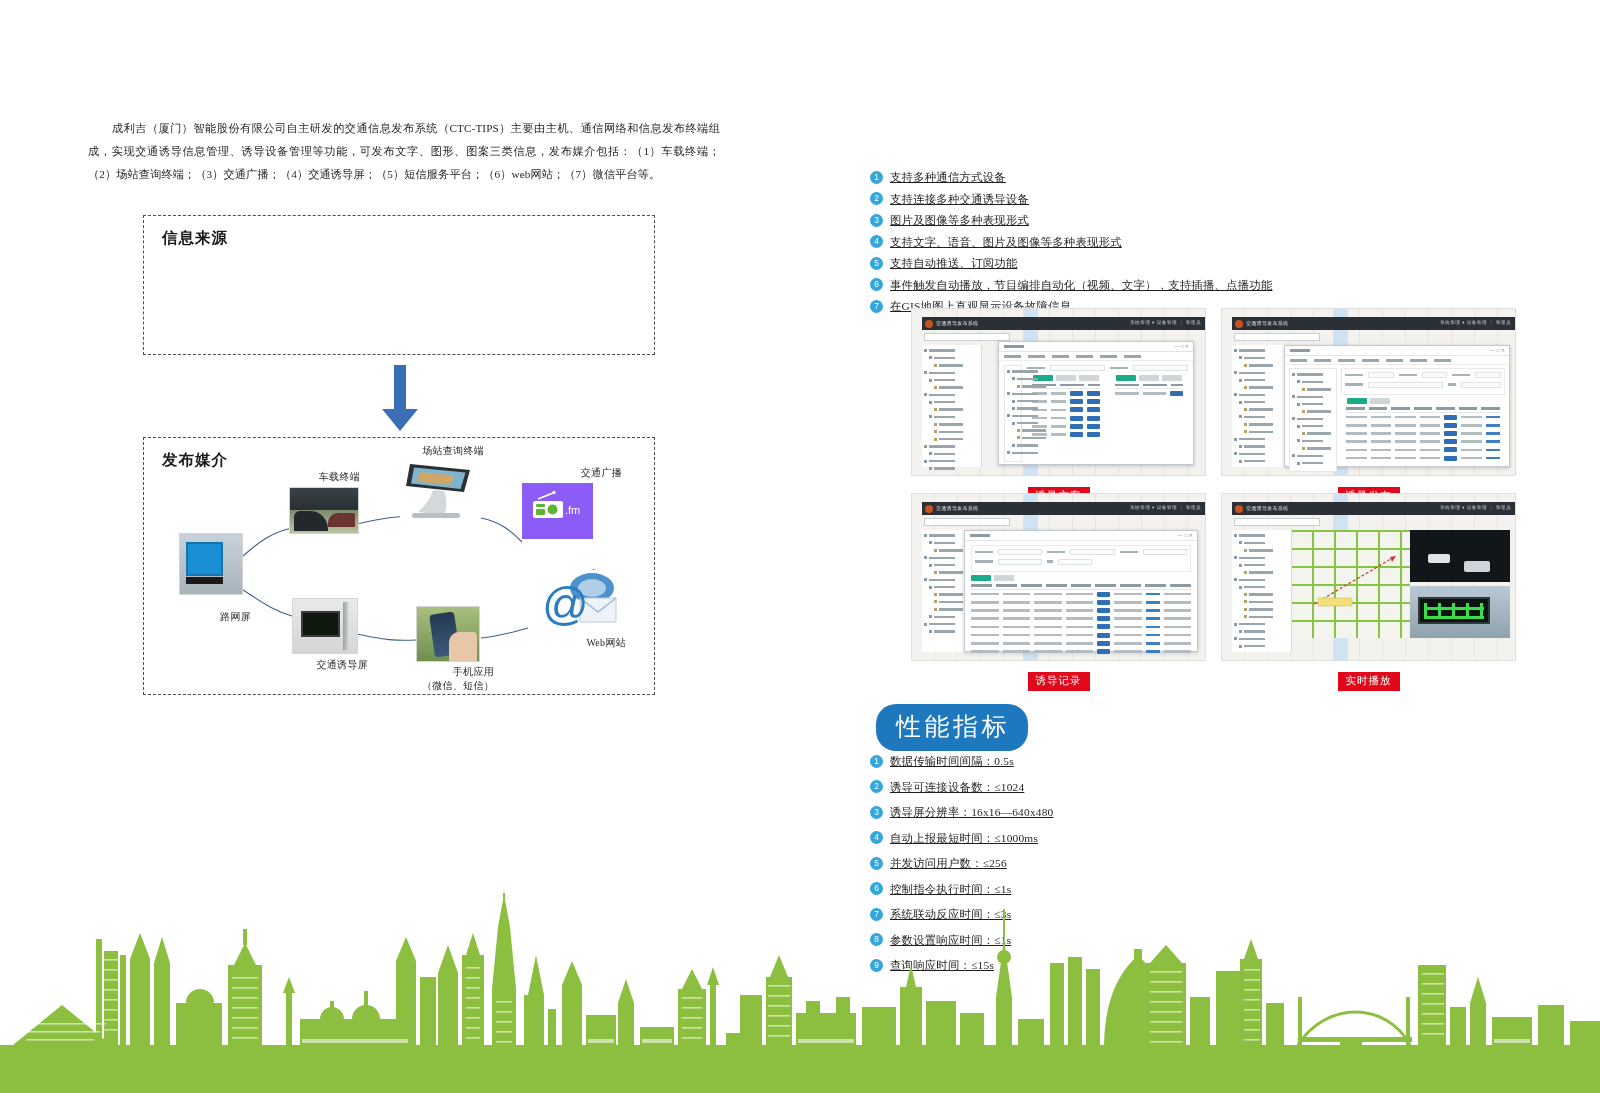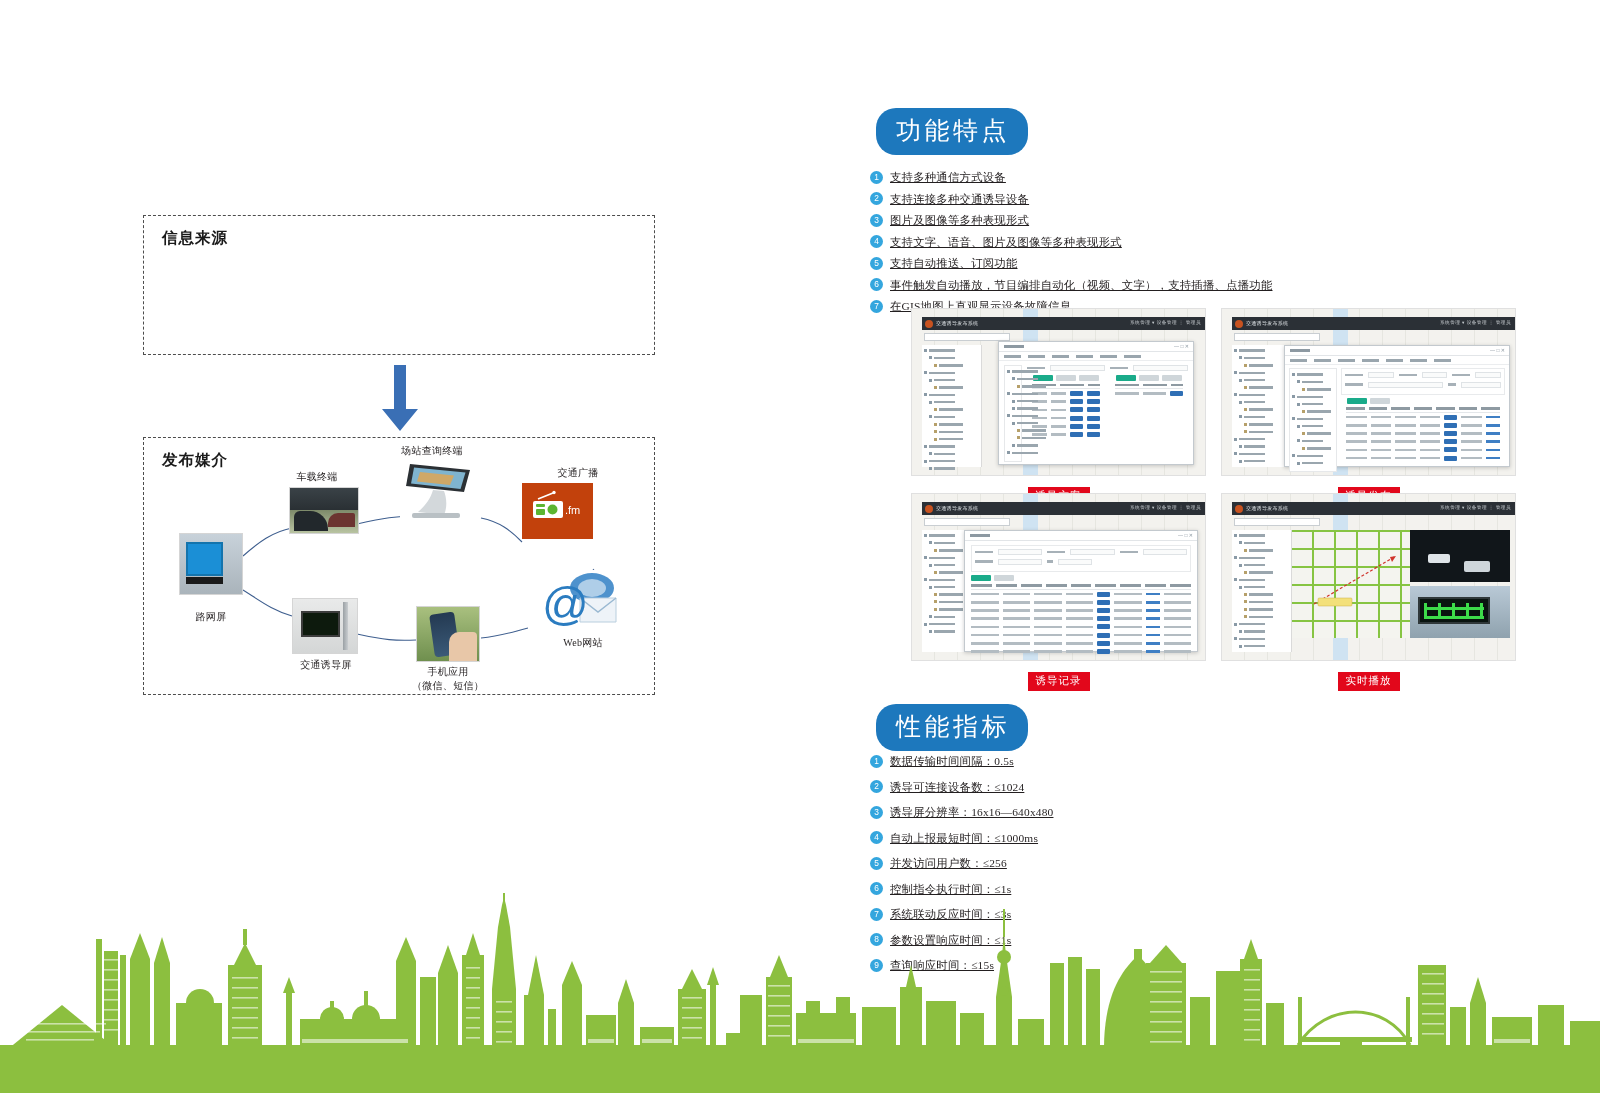--- a/index.html
+++ b/index.html
@@ -104,21 +104,21 @@
   }
 
   
   #flow-arrow { position:absolute; left:381px; top:365px; width:38px; height:66px; }
 
   
   #media-diagram { position:absolute; left:0; top:0; width:512px; height:258px; }
   .media-img { position:absolute; overflow:hidden; border:0.5px solid #d5d5d5; }
   .media-label {
     position:absolute; font-size:10px; line-height:13.5px; color:#231f20;
-    text-align:center; letter-spacing:0.3px; white-space:pre-line;
+    text-align:right; letter-spacing:0.3px; white-space:pre-line;
   }
 
   .mi-roadsign { background:linear-gradient(#c8d2da,#aab4bb); }
   .mi-roadsign::before{
     content:""; position:absolute; left:10%; top:14%; width:60%; height:56%;
     background:#1b8fd6;
     box-shadow: inset 0 0 0 2px #1474ad;
   }
   .mi-roadsign::after{
     content:""; position:absolute; left:10%; top:72%; width:60%; height:12%;
@@ -147,21 +147,21 @@
   .mi-guidescreen { background:linear-gradient(#e9eaea,#d4d6d6); }
   .mi-guidescreen::before{
     content:""; position:absolute; left:12%; top:22%; width:62%; height:48%;
     background:#0d1a0d;
     box-shadow: inset 0 0 0 2px #3c3c3c;
   }
   .mi-guidescreen::after{
     content:""; position:absolute; left:78%; top:6%; width:8%; height:88%;
     background:linear-gradient(90deg,#9aa0a4,#c9cdd0);
   }
-  .mi-radio { background:#c2410c; }
+  .mi-radio { background:#8b5cf6; }
   .mi-email { background:#fff; }
 
   
   #right-col { position:absolute; left:800px; top:0; width:800px; height:1093px; }
 
   .section-badge {
     position:absolute;
     background:#1d78bd; color:#fff;
     border-radius:20px;
     font-family:"Liberation Serif","DejaVu Serif",serif;
@@ -333,20 +333,21 @@
 
   
   #skyline { position:absolute; left:0; bottom:0; width:1600px; height:200px; }
   #skyline svg { display:block; width:100%; height:100%; }
 </style>
 </head>
 <body>
 
 <div id="left-col">
 
+  <p id="intro-paragraph">成利吉（厦门）智能股份有限公司自主研发的交通信息发布系统（CTC-TIPS）主要由主机、通信网络和信息发布终端组成，实现交通诱导信息管理、诱导设备管理等功能，可发布文字、图形、图案三类信息，发布媒介包括：（1）车载终端；（2）场站查询终端；（3）交通广播；（4）交通诱导屏；（5）短信服务平台；（6）web网站；（7）微信平台等。</p>
 
   <div class="dashed-box" id="box-sources">
     <div class="box-title">信息来源</div>
   </div>
 
   <div id="flow-arrow">
     <svg viewBox="0 0 38 66" xmlns="http://www.w3.org/2000/svg">
       <path d="M13 0 H25 V44 H37 L19 66 L1 44 H13 Z" fill="#3a6fb5"></path>
     </svg>
   </div>
@@ -421,21 +422,20 @@
 
       <div class="media-img mi-guidescreen" style="left:148px;top:160px;width:66px;height:56px;"></div>
       <div class="media-label" style="left:140px;top:220px;width:84px;">交通诱导屏</div>
 
     </div>
   </div>
 </div>
 
 <div id="right-col">
 
-  <div class="section-badge" id="badge-features">功能特点</div>
 
   <div class="bullet-list" id="features-list">
     <div class="bullet-row">
         <span class="bullet-num">1</span>
         <span class="bullet-text">支持多种通信方式设备</span>
       </div>
     <div class="bullet-row">
         <span class="bullet-num">2</span>
         <span class="bullet-text">支持连接多种交通诱导设备</span>
       </div>

